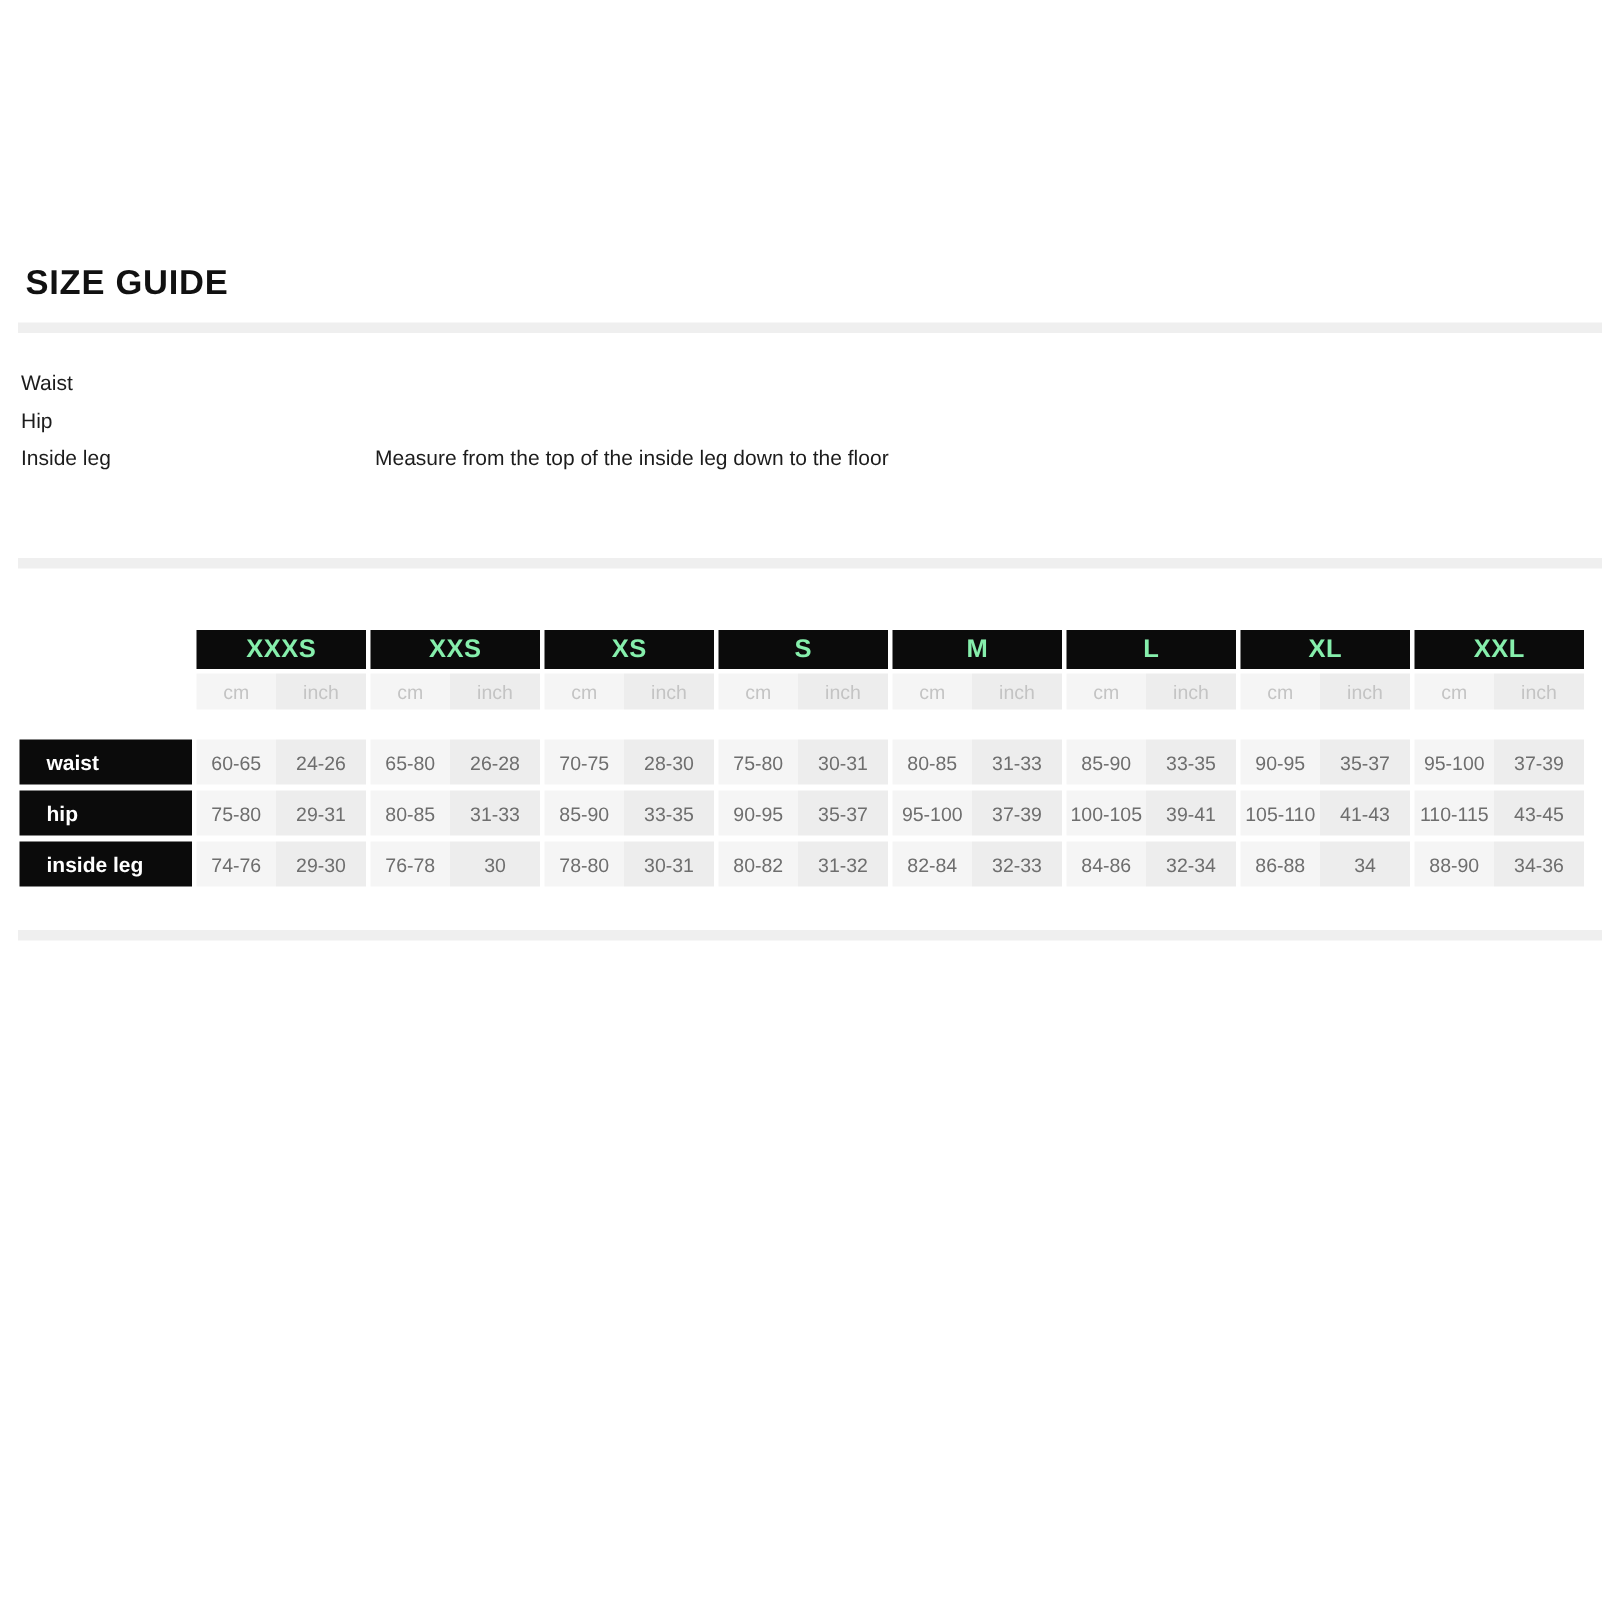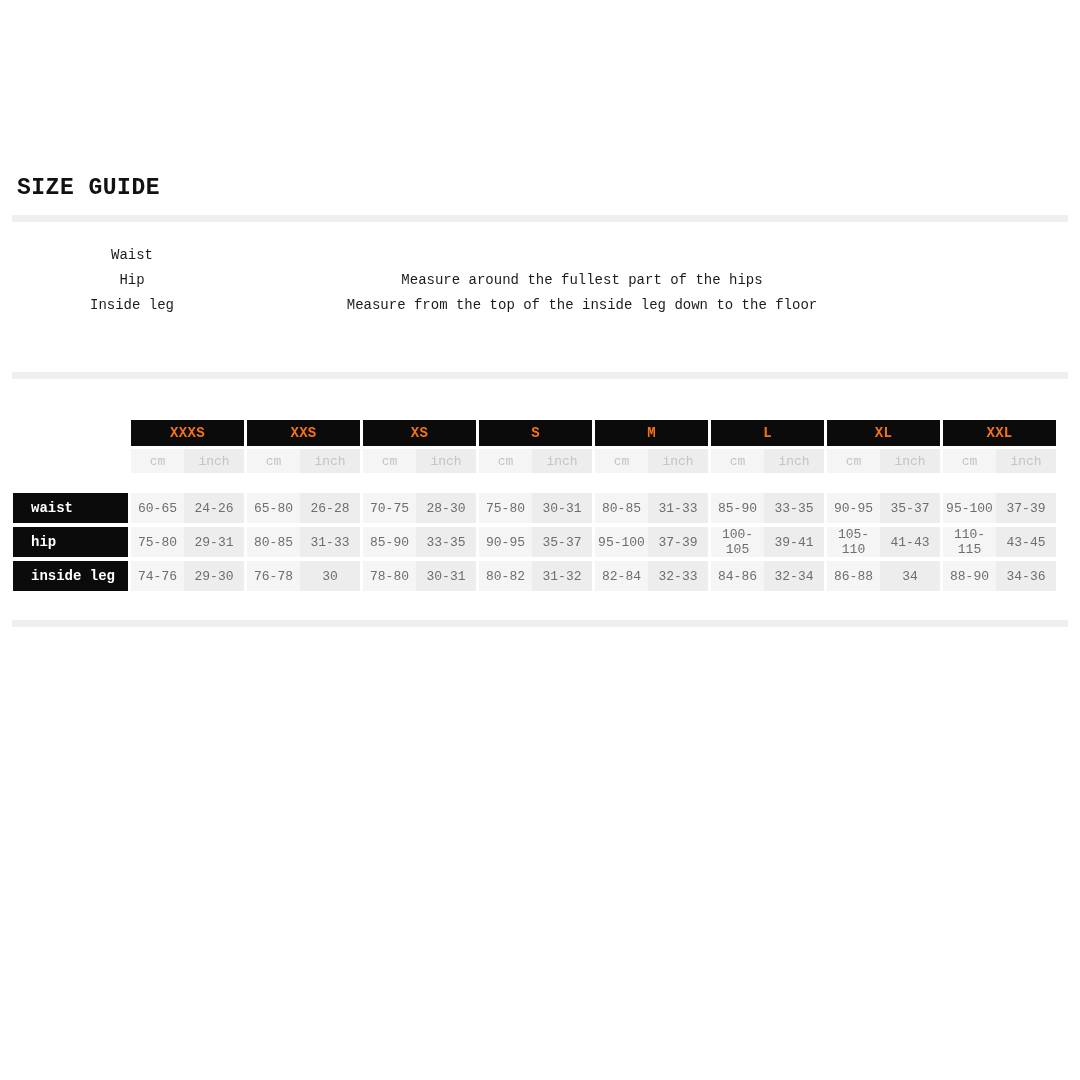--- a/index.html
+++ b/index.html
@@ -6,21 +6,21 @@
     --head-bg:#0b0b0b;
     --cm-bg:#f5f5f5;
     --inch-bg:#ededed;
     --divider:#efefef;
     --value-text:#6e6e6e;
     --unit-text:#c4c4c4;
   }
   html,body{margin:0;padding:0;background:#ffffff;}
   .page{
     position:relative;width:1080px;height:1036px;overflow:hidden;
-    background:#ffffff;font-family:Liberation Mono, monospace;text-align:center;
+    background:#ffffff;font-family:Liberation Sans, sans-serif;
   }
   .page-title{
     position:absolute;left:17px;top:175px;margin:0;
     font-size:23px;font-weight:bold;color:#111;letter-spacing:.5px;
   }
   .divider{position:absolute;left:12px;right:12px;height:7px;background:var(--divider);}
   .divider-1{top:215px;}
   .divider-2{top:372px;}
   .divider-3{top:620px;}
 
@@ -30,21 +30,21 @@
   .def-term{width:236px;flex:0 0 236px;}
   .def-desc{flex:1;}
 
   .size-table{position:absolute;left:13px;top:420px;}
   .t-row{display:flex;gap:3px;margin-bottom:3px;}
   .t-row.unit-row{margin-bottom:20px;}
   .t-row.data-row{margin-bottom:4px;}
   .spacer{width:115px;flex:0 0 115px;background:transparent;}
   .size-head{
     width:113px;flex:0 0 113px;height:26px;background:var(--head-bg);
-    color:#f97316;font-weight:bold;font-size:14px;letter-spacing:.3px;
+    color:#86efac;font-weight:bold;font-size:17px;letter-spacing:.3px;
     display:flex;align-items:center;justify-content:center;
   }
   .group{display:flex;width:113px;flex:0 0 113px;}
   .cell{display:flex;align-items:center;justify-content:center;font-size:13px;}
   .cell.cm{width:53px;background:var(--cm-bg);}
   .cell.inch{width:60px;background:var(--inch-bg);}
   .unit-row .cell{height:24px;color:var(--unit-text);}
   .data-row .cell{height:30px;color:var(--value-text);}
   .row-label{
     width:115px;flex:0 0 115px;height:30px;background:var(--head-bg);
@@ -61,21 +61,20 @@
 
   <div class="divider divider-1"></div>
 
   <div class="intro">
     <div id="def-rows">
         <div class="def-row">
           <div class="def-term">Waist</div>
         </div>
         <div class="def-row">
           <div class="def-term">Hip</div>
-          <div class="def-desc">Measure around the fullest part of the hips</div>
         </div>
         <div class="def-row">
           <div class="def-term">Inside leg</div>
           <div class="def-desc">Measure from the top of the inside leg down to the floor</div>
         </div>
       </div>
   </div>
 
   <div class="divider divider-2"></div>
 

